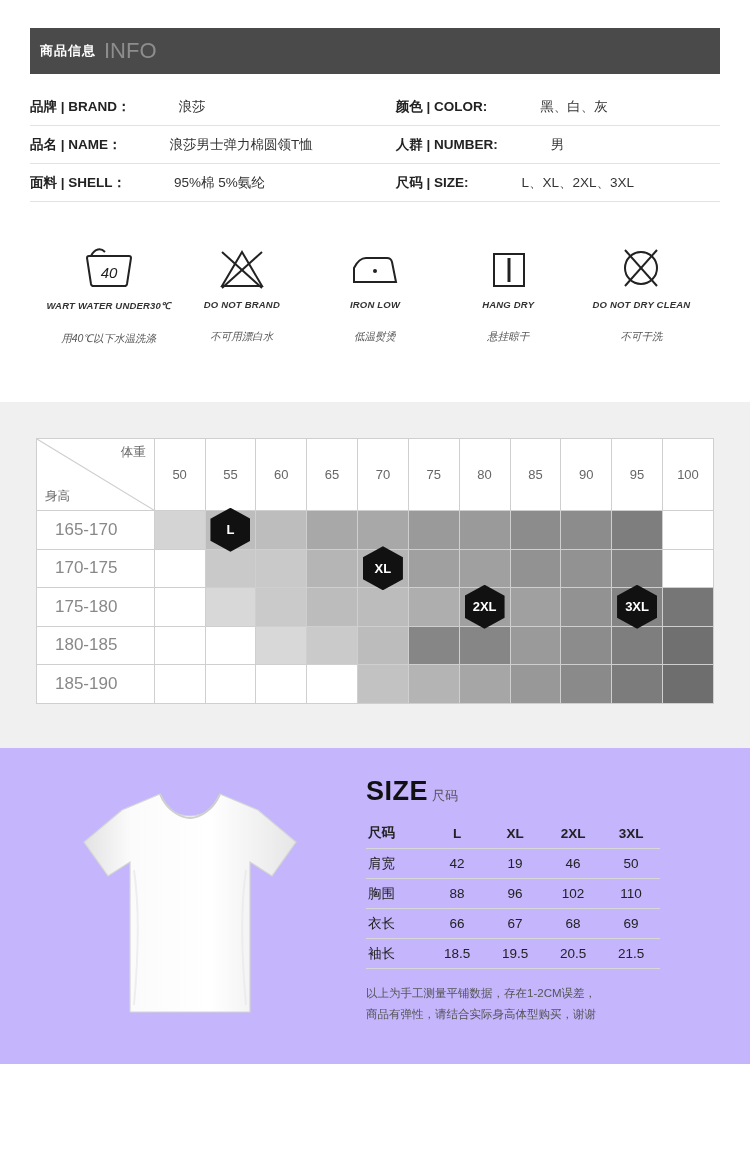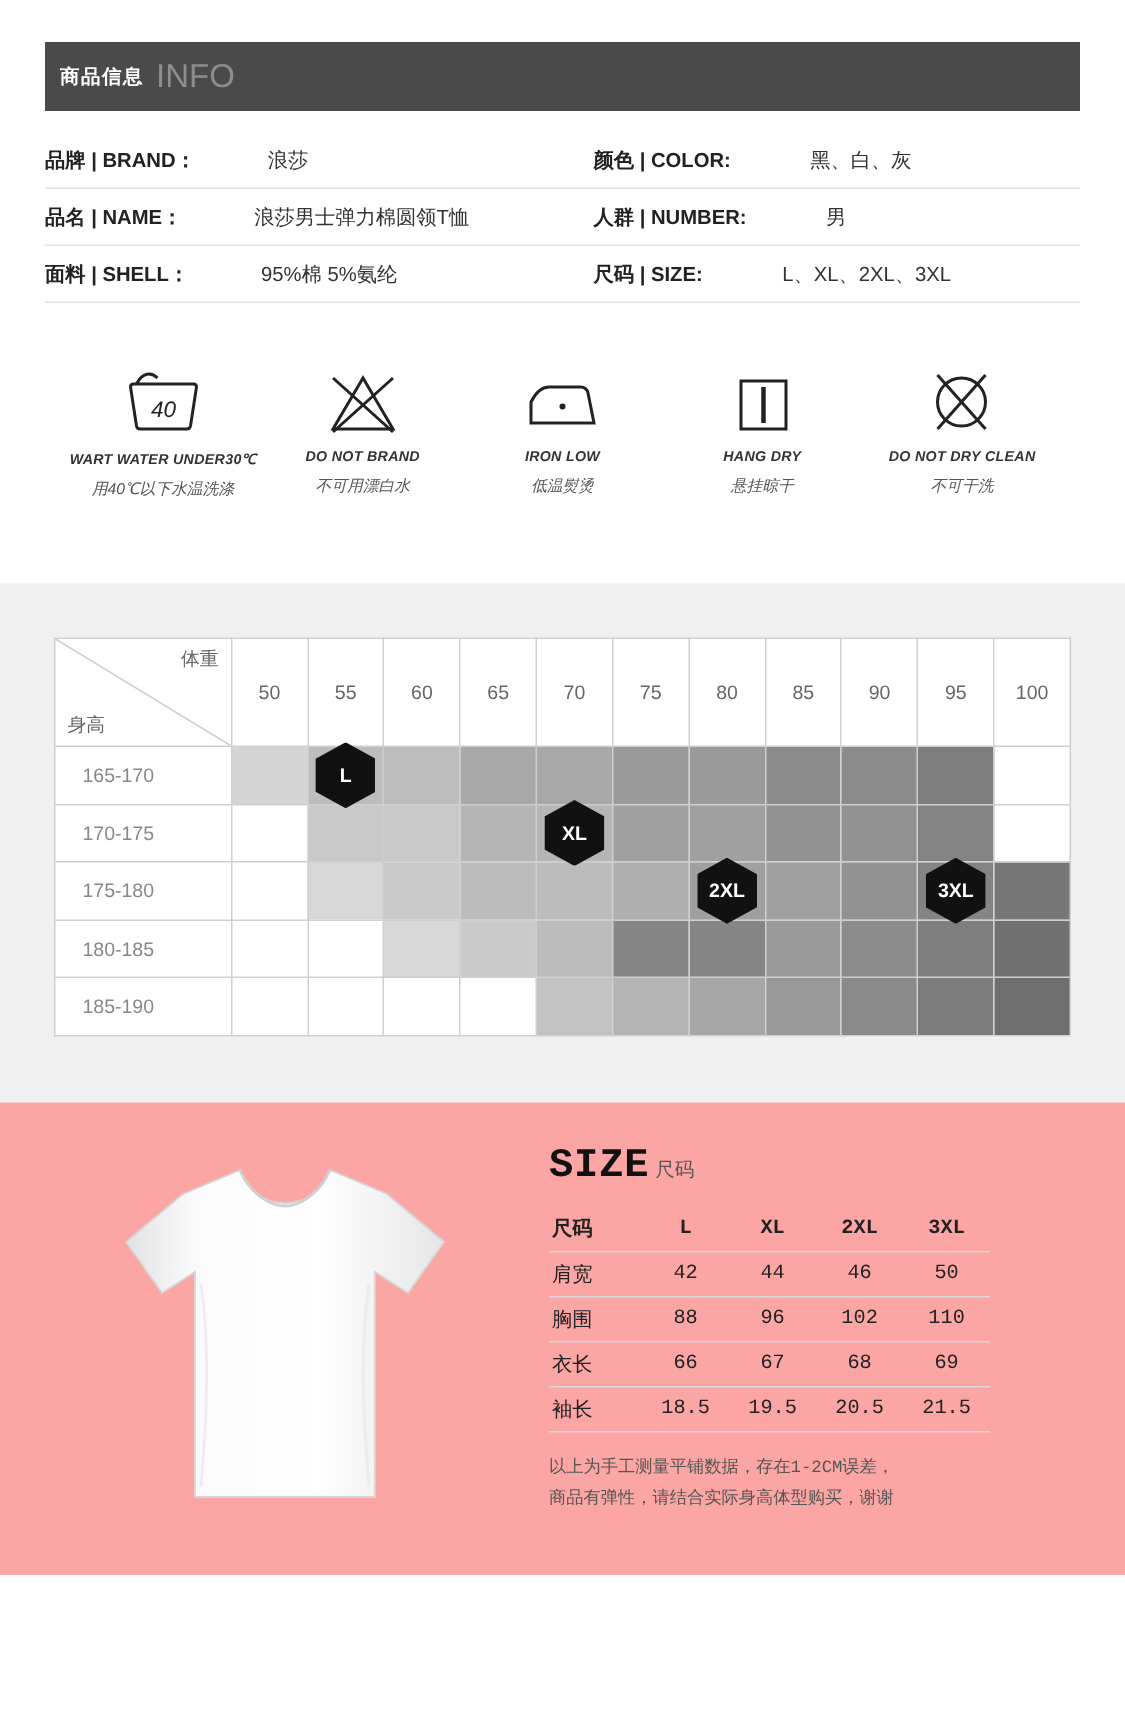--- a/index.html
+++ b/index.html
@@ -57,61 +57,61 @@
     justify-content:space-between;
     margin:40px 42px 0 42px;
     padding-bottom:56px;
     font-style:italic;
   }
   .care-item { width:135px; text-align:center; }
   .care-glyph { height:48px; display:flex; align-items:flex-end; justify-content:center; }
   .care-en {
     font-size:9.5px; font-weight:bold; color:#333; margin-top:9px; letter-spacing:.2px;
   }
-  .care-cn { font-size:10.5px; color:#555; margin-top:7px; }
+  .care-cn { font-size:10.5px; color:#555; margin-top:20px; }
 
   
   .grey-block {
     background:#f0f0f0;
     padding:36px 0 44px 0;
   }
   .grey-head {
     display:flex; justify-content:space-between; align-items:flex-end;
     margin:0 36px 16px 36px;
   }
   .grey-title { font-size:16px; color:#333; letter-spacing:1px; }
   .grey-units { font-size:13px; color:#444; }
   .grey-units span { margin-left:14px; }
 
   .matrix { margin:0 36px; border-collapse:collapse; width:678px; background:#fff; }
   .matrix td { border:1px solid #cfcfcf; height:38.5px; text-align:center; font-size:13px; color:#666; padding:0; }
   .matrix td.corner { width:118px; height:72px; padding:0; position:relative; }
   .matrix td.colhead { width:51px; color:#666; font-size:13px; background:#fff; }
-  .matrix td.rowhead { width:118px; color:#888; font-size:13px; text-align:left; padding-left:18px; background:#fff; }
+  .matrix td.rowhead { width:118px; color:#888; font-size:17px; text-align:left; padding-left:18px; background:#fff; }
   .corner-box { position:relative; width:100%; height:100%; overflow:hidden; }
   .corner-box .diag {
     position:absolute; left:0; top:0; width:100%; height:100%;
   }
   .corner-box .lbl-w { position:absolute; right:8px; top:5px; font-size:12.5px; color:#666; }
   .corner-box .lbl-h { position:absolute; left:8px; bottom:5px; font-size:12.5px; color:#666; }
 
   .cellwrap { position:relative; width:100%; height:100%; }
   .badge {
     position:absolute; left:50%; top:50%;
     transform:translate(-50%,-50%);
     width:40px; height:44px;
     background:#111;
     clip-path:polygon(50% 0%, 100% 25%, 100% 75%, 50% 100%, 0% 75%, 0% 25%);
     color:#fff; font-size:13px; font-weight:bold;
     display:flex; align-items:center; justify-content:center;
     z-index:5;
   }
 
   
-  .bottom { display:flex; padding:28px 0 40px 12px; background:#fca5a5;font-family:Liberation Mono, monospace; }
+  .bottom { display:flex; padding:28px 0 40px 12px; background:#c4b5fd; }
   .tshirt-wrap { width:360px; display:flex; align-items:center; justify-content:center; }
   .size-wrap { width:390px; padding-right:24px; }
 
   .size-title { display:flex; align-items:baseline; margin-bottom:12px; }
   .size-title .en { font-size:27px; font-weight:bold; color:#111; letter-spacing:.5px; }
   .size-title .cn { font-size:13px; color:#555; margin-left:4px; }
 
   .size-table { border-collapse:collapse; width:294px; }
   .size-table td {
     border-bottom:1px solid #d8d8d8;
@@ -375,21 +375,21 @@
           <tr class="head">
             <td class="first">尺码</td>
             <td>L</td>
             <td>XL</td>
             <td>2XL</td>
             <td>3XL</td>
           </tr>
           <tr>
             <td class="first">肩宽</td>
             <td>42</td>
-            <td>44</td>
+            <td>19</td>
             <td>46</td>
             <td>50</td>
           </tr>
           <tr>
             <td class="first">胸围</td>
             <td>88</td>
             <td>96</td>
             <td>102</td>
             <td>110</td>
           </tr>

